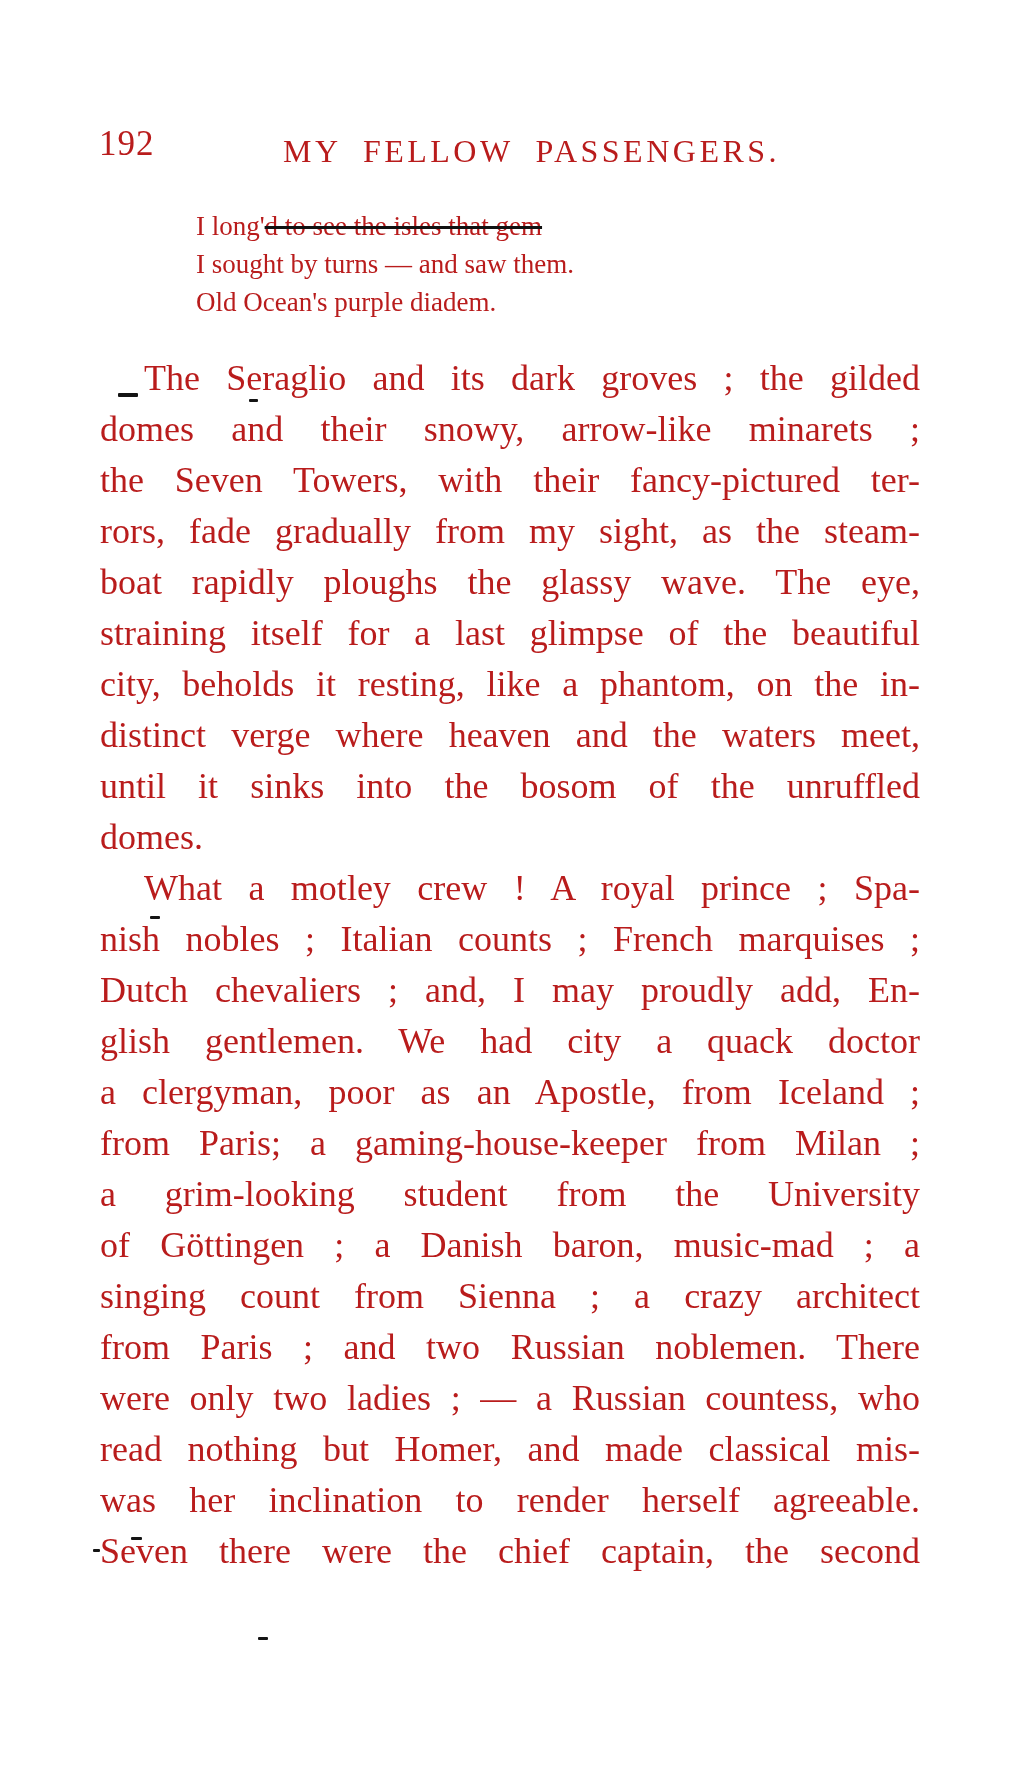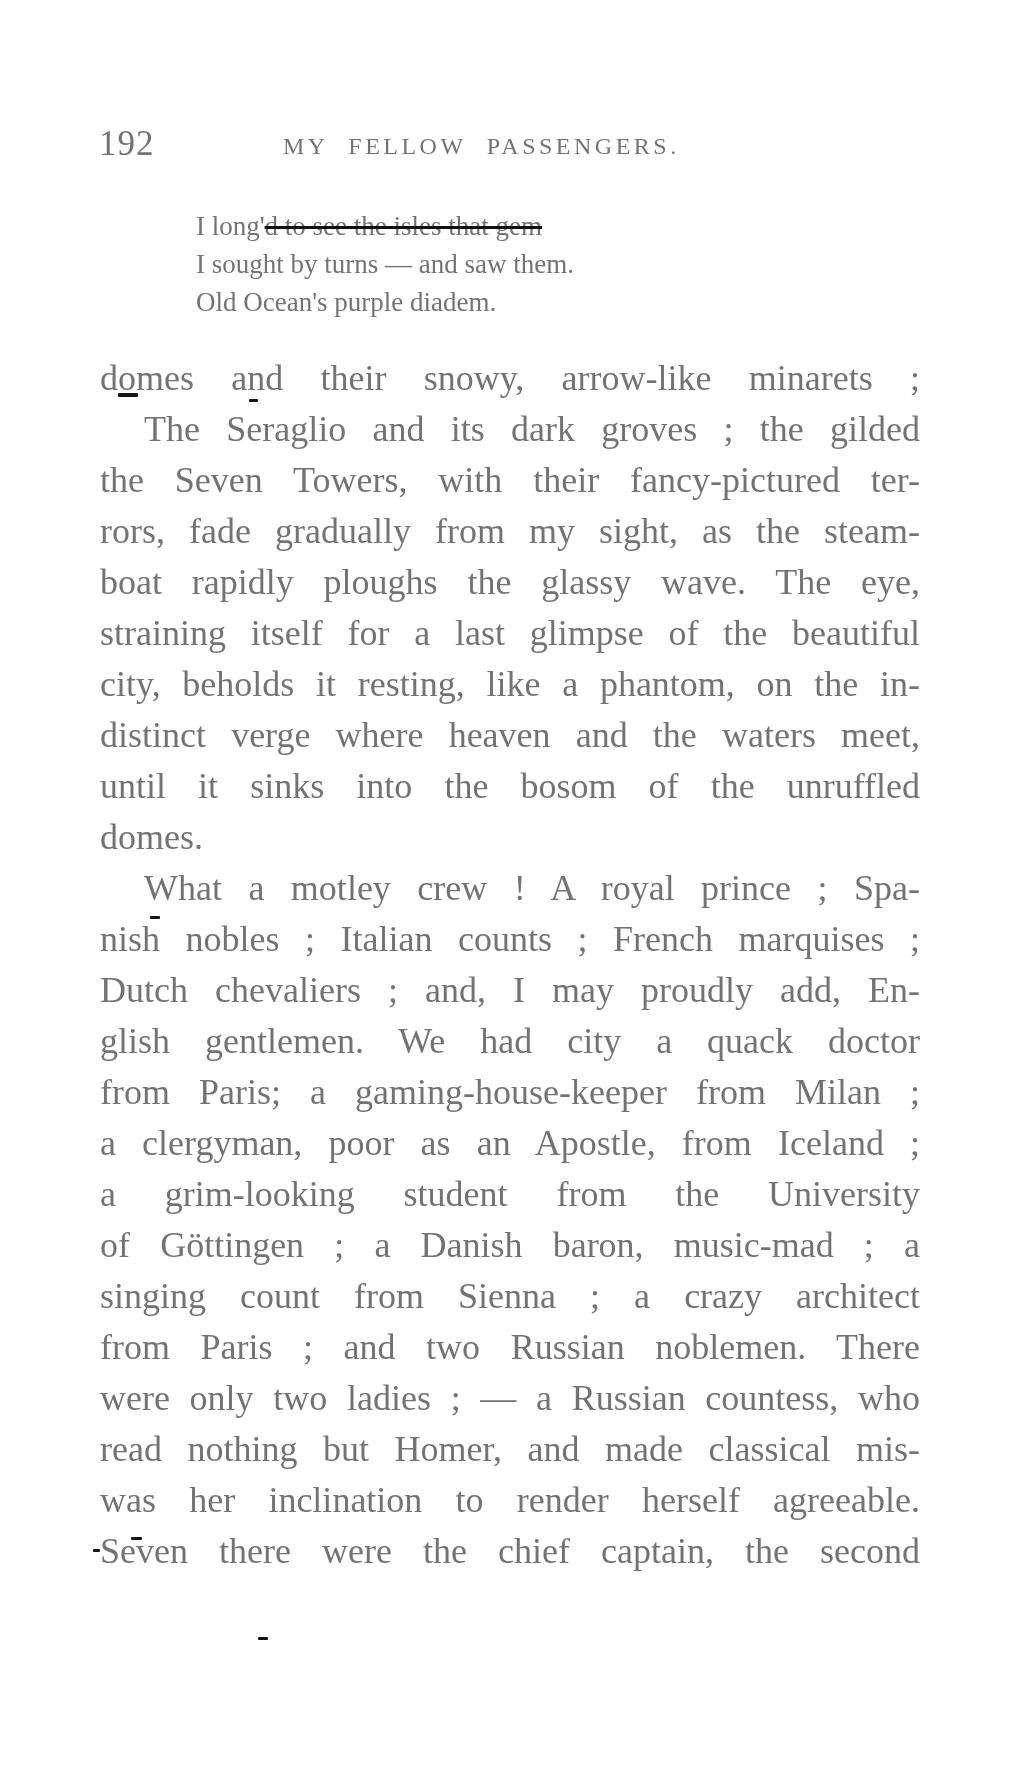--- a/index.html
+++ b/index.html
@@ -3,36 +3,36 @@
 <meta charset="utf-8">
 <style>
   html, body { margin: 0; padding: 0; background: #ffffff; }
   .page {
     position: relative;
     width: 926px;
     height: 1775px;
     background: #ffffff;
     overflow: hidden;
     font-family: "Liberation Serif", "DejaVu Serif", serif;
-    color: #737373;
+    color: #b91c1c;
     border-radius: 7px;
   }
   
   .pagenum {
     position: absolute;
     left: 99px;
     top: 124px;
     font-size: 35px;
     letter-spacing: 1px;
   }
   .running-title {
     position: absolute;
     left: 283px;
     top: 133px;
-    font-size: 24px;
+    font-size: 32px;
     letter-spacing: 3.5px;
     word-spacing: 11px;
   }
   
   .poem {
     position: absolute;
     left: 196px;
     top: 207px;
     width: 560px;
     font-size: 27px;
@@ -82,36 +82,36 @@
 
   <span class="running-title">MY FELLOW PASSENGERS.</span>
 
   <div class="poem" id="poem">
       <div><span>I long'</span><span class="strike">d to see the isles that gem</span></div>
       <div>I sought by turns — and saw them.</div>
       <div>Old Ocean's purple diadem.</div>
     </div>
 
   <div class="body-text" id="bodytext">
+      <div class="tline just indent">The Seraglio and its dark groves ; the gilded</div>
       <div class="tline just">domes and their snowy, arrow-like minarets ;</div>
-      <div class="tline just indent">The Seraglio and its dark groves ; the gilded</div>
       <div class="tline just">the Seven Towers, with their fancy-pictured ter-</div>
       <div class="tline just">rors, fade gradually from my sight, as the steam-</div>
       <div class="tline just">boat rapidly ploughs the glassy wave. The eye,</div>
       <div class="tline just">straining itself for a last glimpse of the beautiful</div>
       <div class="tline just">city, beholds it resting, like a phantom, on the in-</div>
       <div class="tline just">distinct verge where heaven and the waters meet,</div>
       <div class="tline just">until it sinks into the bosom of the unruffled</div>
       <div class="tline noj">domes.</div>
       <div class="tline just indent">What a motley crew ! A royal prince ; Spa-</div>
       <div class="tline just">nish nobles ; Italian counts ; French marquises ;</div>
       <div class="tline just">Dutch chevaliers ; and, I may proudly add, En-</div>
       <div class="tline just">glish gentlemen. We had city a quack doctor</div>
+      <div class="tline just">a clergyman, poor as an Apostle, from Iceland ;</div>
       <div class="tline just">from Paris; a gaming-house-keeper from Milan ;</div>
-      <div class="tline just">a clergyman, poor as an Apostle, from Iceland ;</div>
       <div class="tline just">a grim-looking student from the University</div>
       <div class="tline just">of Göttingen ; a Danish baron, music-mad ; a</div>
       <div class="tline just">singing count from Sienna ; a crazy architect</div>
       <div class="tline just">from Paris ; and two Russian noblemen. There</div>
       <div class="tline just">were only two ladies ; — a Russian countess, who</div>
       <div class="tline just">read nothing but Homer, and made classical mis-</div>
       <div class="tline just">was her inclination to render herself agreeable.</div>
       <div class="tline just">Seven there were the chief captain, the second</div>
     </div>
 

